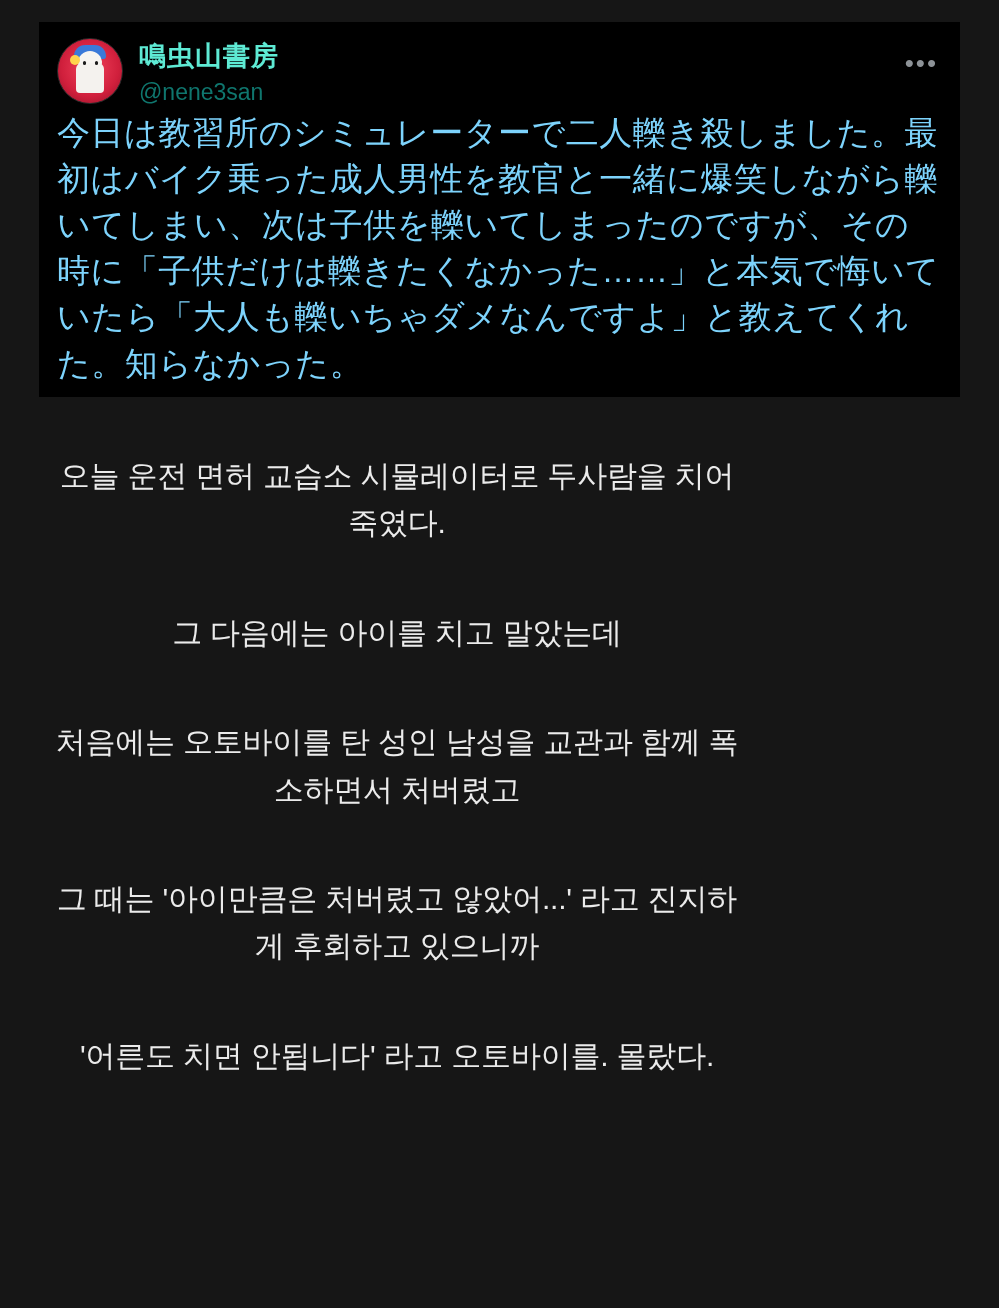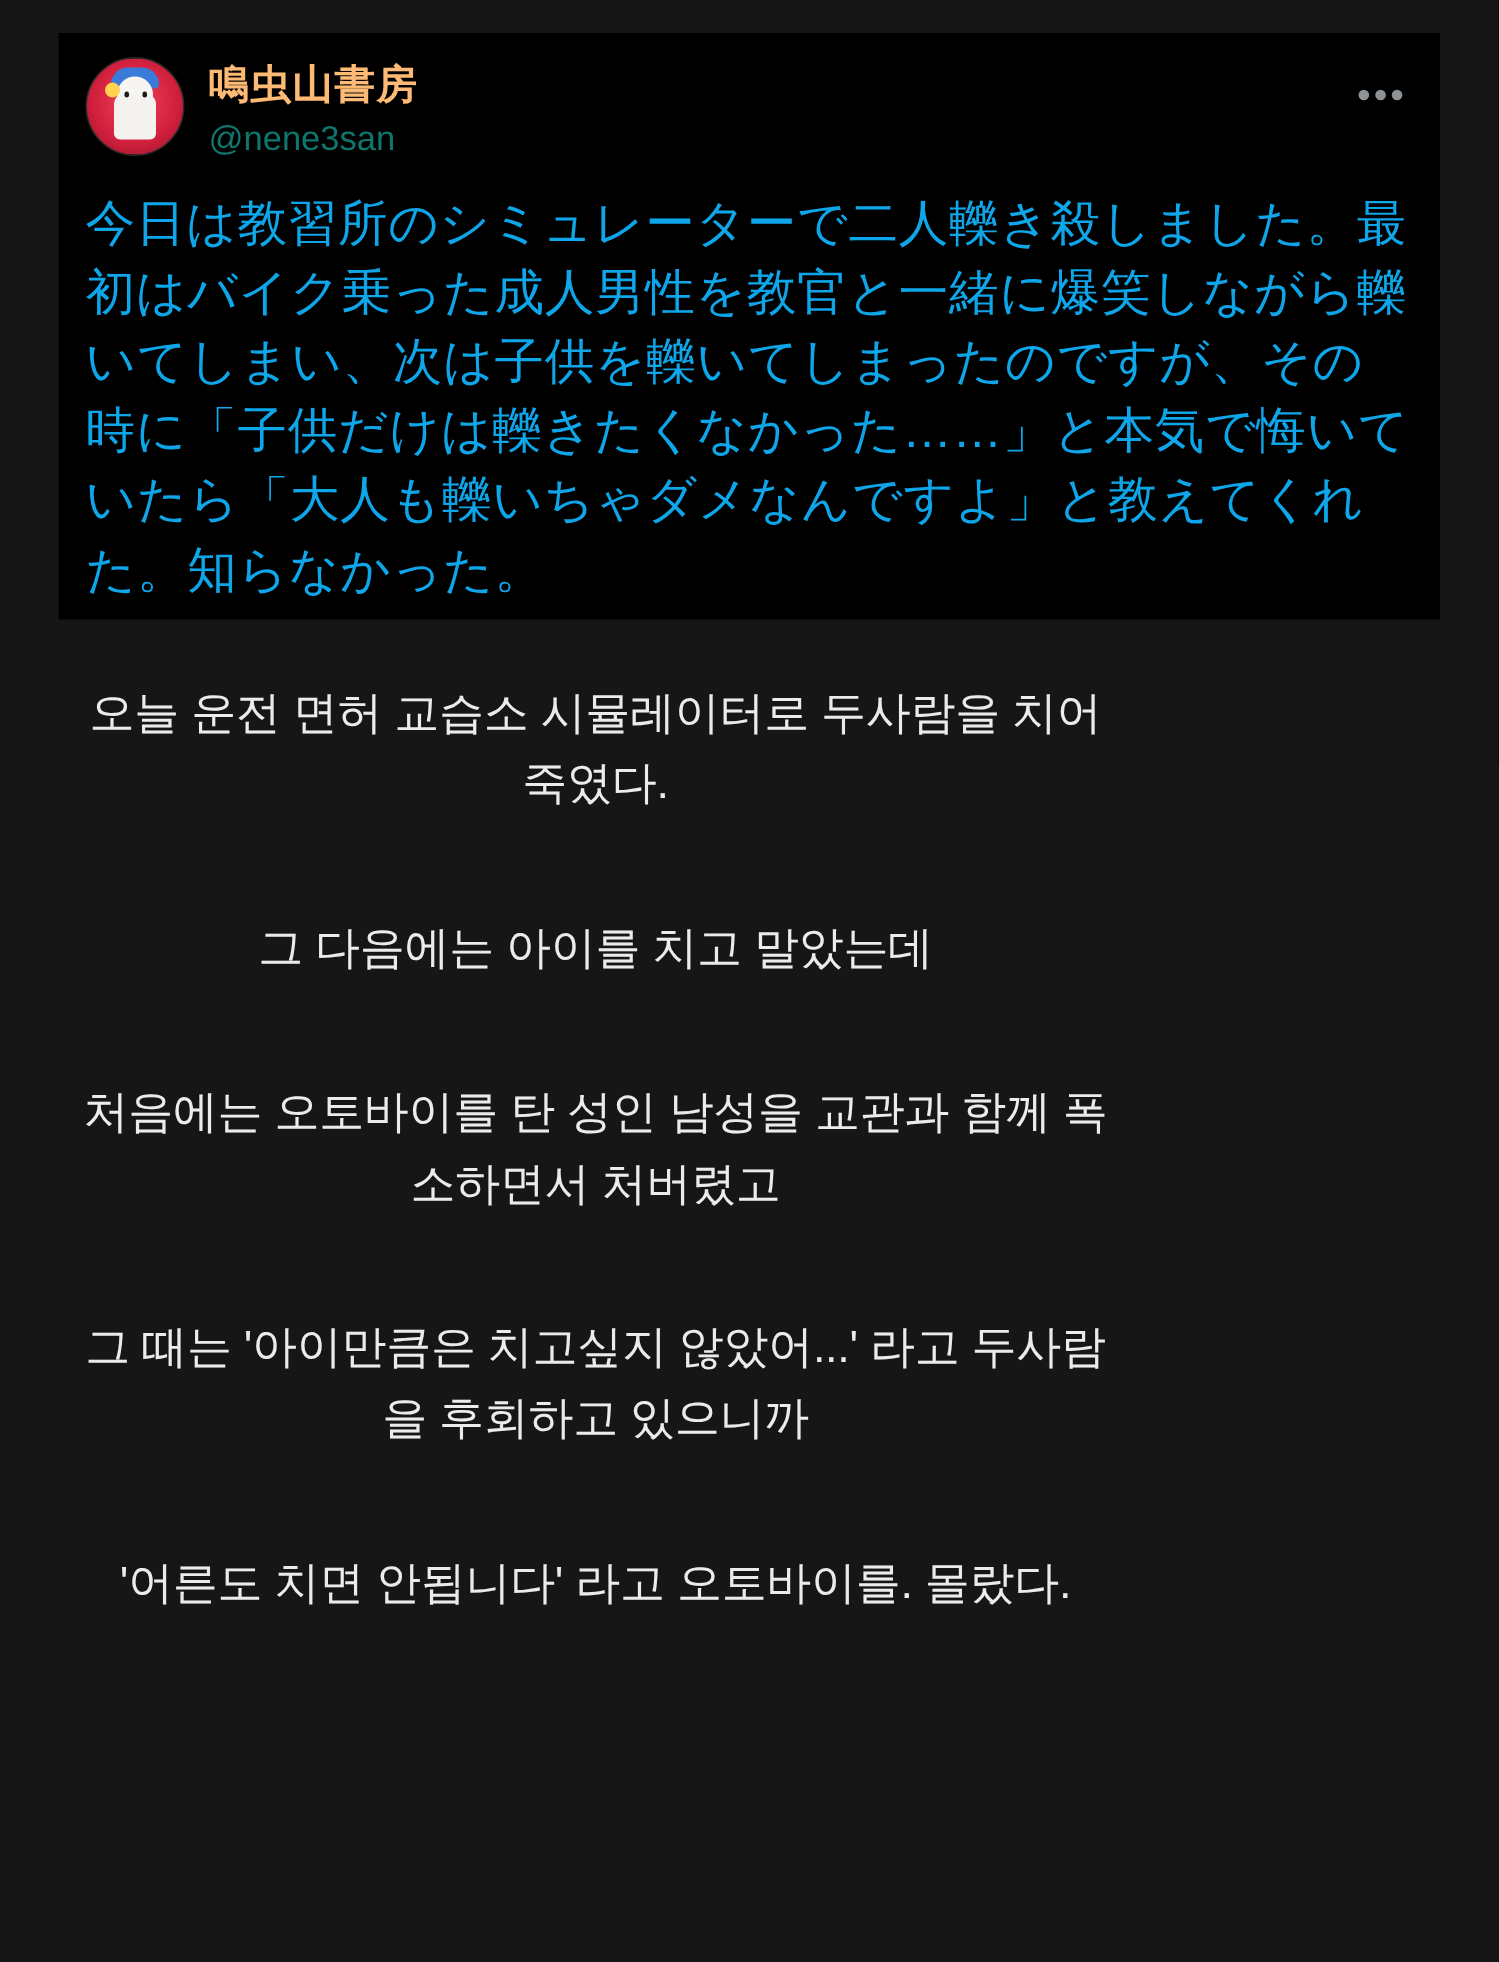--- a/index.html
+++ b/index.html
@@ -90,21 +90,21 @@
     height: 10px;
     background: #ffd34d;
     border-radius: 50%;
   }
 
   .names {
     margin-left: 16px;
     padding-top: 2px;
   }
   .display-name {
-    color: #fdba74;
+    color: #5eead4;
     font-size: 27px;
     font-weight: bold;
     letter-spacing: 1px;
     line-height: 1.2;
     white-space: nowrap;
   }
   .handle {
     color: #0f766e;
     font-size: 23px;
     line-height: 1.45;
@@ -116,22 +116,21 @@
     right: 4px;
     top: 12px;
     color: #8d9297;
     font-size: 26px;
     letter-spacing: 2px;
     line-height: 1;
     cursor: pointer;
   }
 
   .tweet-body {
-    margin-top: 16px;
-    color: #0ea5e9;
+    color: #7dd3fc;
     font-size: 33px;
     line-height: 1.40;
     letter-spacing: 0.5px;
     white-space: pre-wrap;
     word-break: break-all;
   }
 
   
   .translation {
     position: absolute;
@@ -177,17 +176,17 @@
       <div class="more-btn">•••</div>
     </div>
 
     <div class="tweet-body">今日は教習所のシミュレーターで二人轢き殺しました。最初はバイク乗った成人男性を教官と一緒に爆笑しながら轢いてしまい、次は子供を轢いてしまったのですが、その時に「子供だけは轢きたくなかった……」と本気で悔いていたら「大人も轢いちゃダメなんですよ」と教えてくれた。知らなかった。</div>
   </div>
 
   <div class="translation">
     <p class="t-para">오늘 운전 면허 교습소 시뮬레이터로 두사람을 치어 죽였다.</p>
     <p class="t-para">그 다음에는 아이를 치고 말았는데</p>
     <p class="t-para">처음에는 오토바이를 탄 성인 남성을 교관과 함께 폭소하면서 처버렸고</p>
-    <p class="t-para">그 때는 '아이만큼은 치고싶지 않았어...' 라고 두사람을 후회하고 있으니까</p>
+    <p class="t-para">그 때는 '아이만큼은 처버렸고 않았어...' 라고 진지하게 후회하고 있으니까</p>
     <p class="t-para">'어른도 치면 안됩니다' 라고 오토바이를. 몰랐다.</p>
   </div>
 
 </div>
 
 </body></html>

